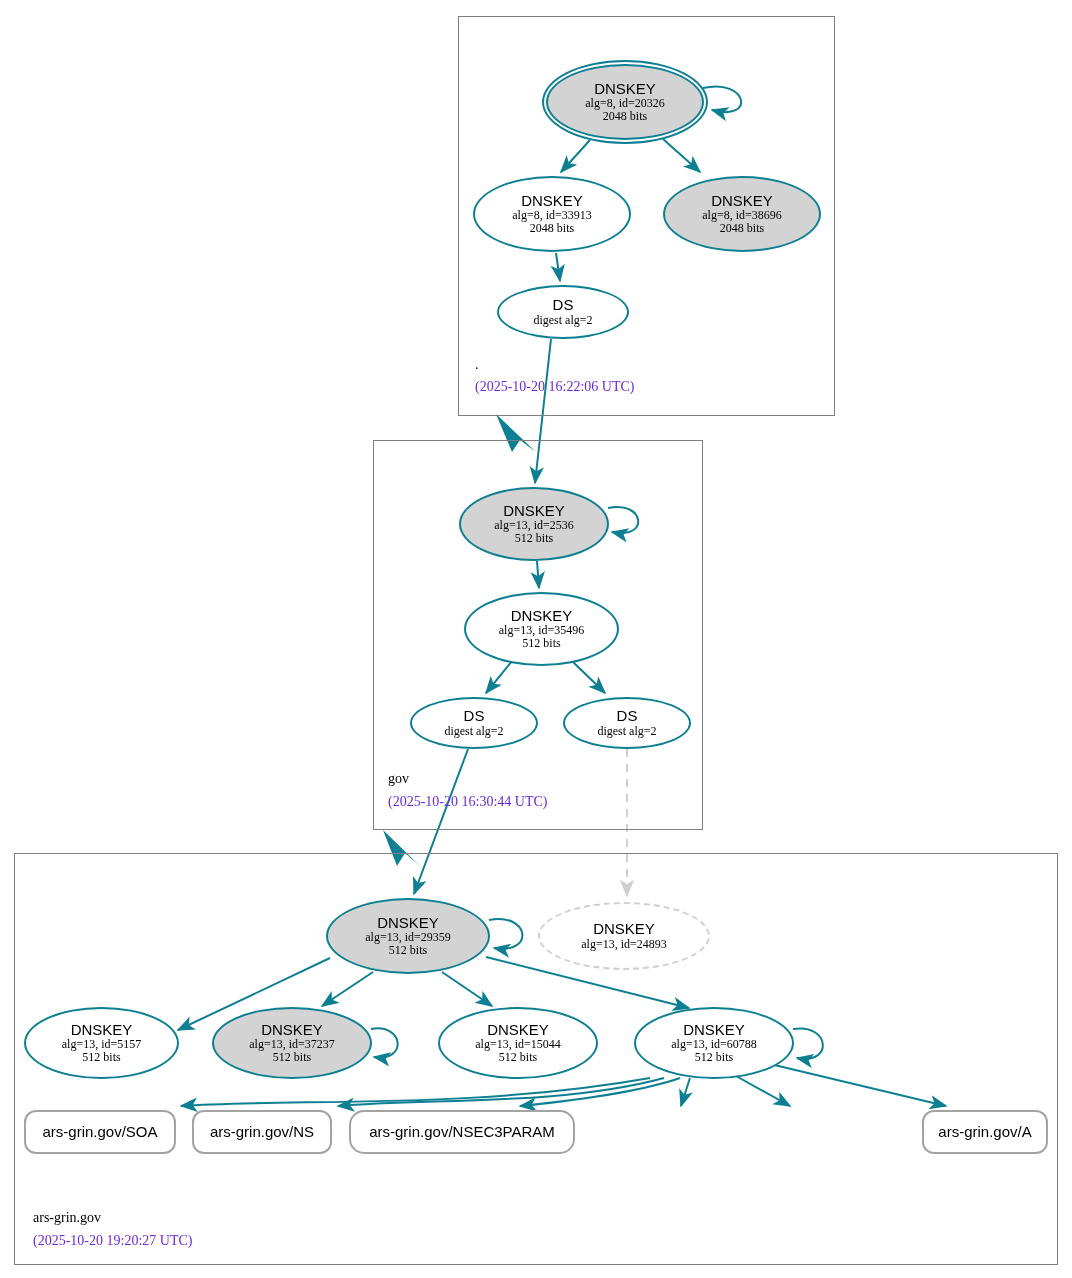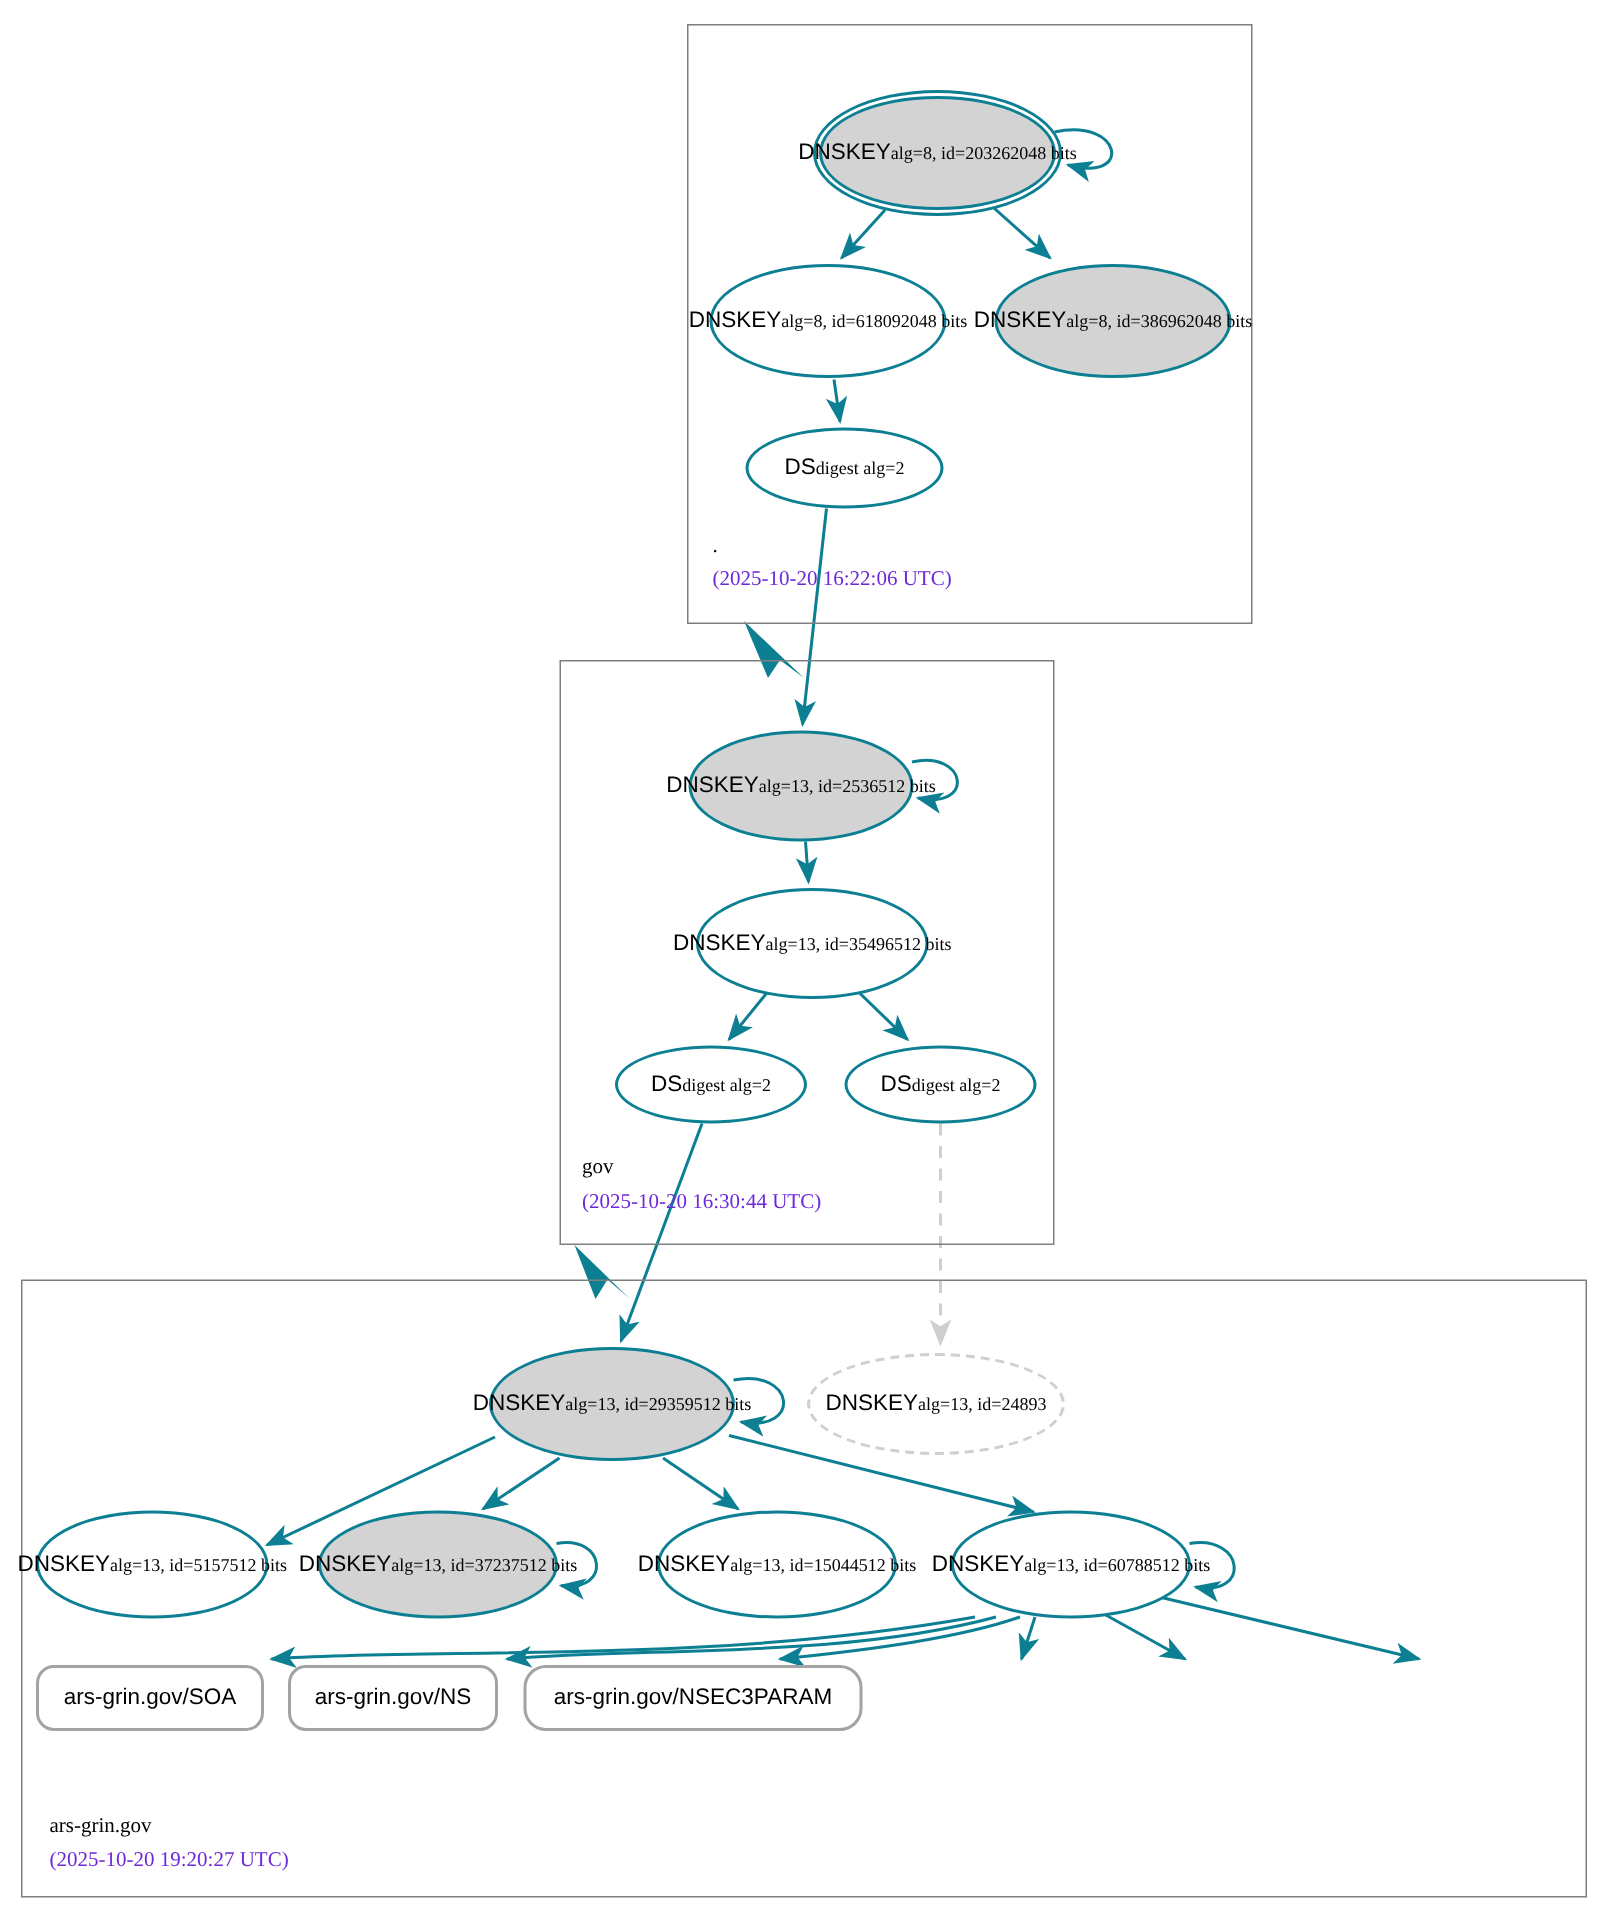--- a/index.html
+++ b/index.html
@@ -41,20 +41,21 @@
     position: absolute;
     font-family: "Liberation Serif", serif;
     font-size: 14px;
     color: #6d28d9;
     white-space: nowrap;
   }
   .node {
     position: absolute;
     box-sizing: border-box;
     display: flex;
+    flex-direction: column;
     align-items: center;
     justify-content: center;
     text-align: center;
     line-height: 1.08;
   }
   .ellipse {
     border-radius: 50%;
     border: 2px solid #0d7f93;
     background: #ffffff;
   }
@@ -169,21 +170,21 @@
   <div class="zone-time" style="left:33px; top:1233px;">(2025-10-20 19:20:27 UTC)</div>
 
   <div class="node ellipse filled doubled" style="left:546px; top:64px; width:158px; height:76px;">
     <div class="t1">DNSKEY</div>
     <div class="t2">alg=8, id=20326</div>
     <div class="t2">2048 bits</div>
   </div>
 
   <div class="node ellipse" style="left:473px; top:176px; width:158px; height:76px;">
     <div class="t1">DNSKEY</div>
-    <div class="t2">alg=8, id=61809</div>
+    <div class="t2">alg=8, id=33913</div>
     <div class="t2">2048 bits</div>
   </div>
 
   <div class="node ellipse filled" style="left:663px; top:176px; width:158px; height:76px;">
     <div class="t1">DNSKEY</div>
     <div class="t2">alg=8, id=38696</div>
     <div class="t2">2048 bits</div>
   </div>
 
   <div class="node ellipse" style="left:497px; top:285px; width:132px; height:54px;">
@@ -250,14 +251,17 @@
 
   <div class="node rrset" style="left:24px; top:1110px; width:152px; height:44px;">
     <div class="t1">ars-grin.gov/SOA</div>
   </div>
   <div class="node rrset" style="left:192px; top:1110px; width:140px; height:44px;">
     <div class="t1">ars-grin.gov/NS</div>
   </div>
   <div class="node rrset" style="left:349px; top:1110px; width:226px; height:44px;border-radius:15px;">
     <div class="t1">ars-grin.gov/NSEC3PARAM</div>
   </div>
+  <div class="node rrset" style="left:922px; top:1110px; width:126px; height:44px;">
+    <div class="t1">ars-grin.gov/A</div>
+  </div>
 
 </div>
 
 </body></html>

